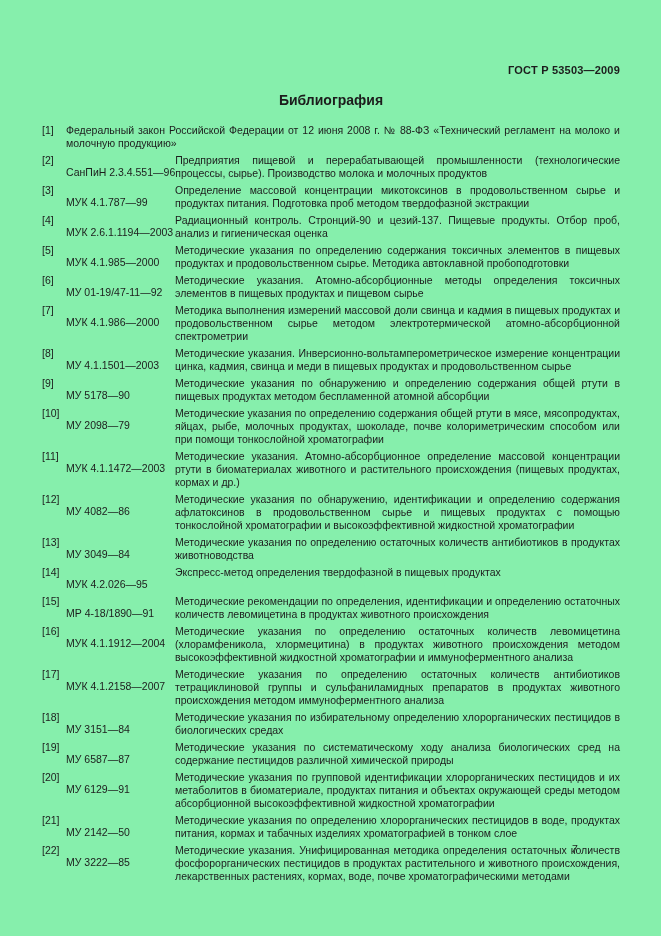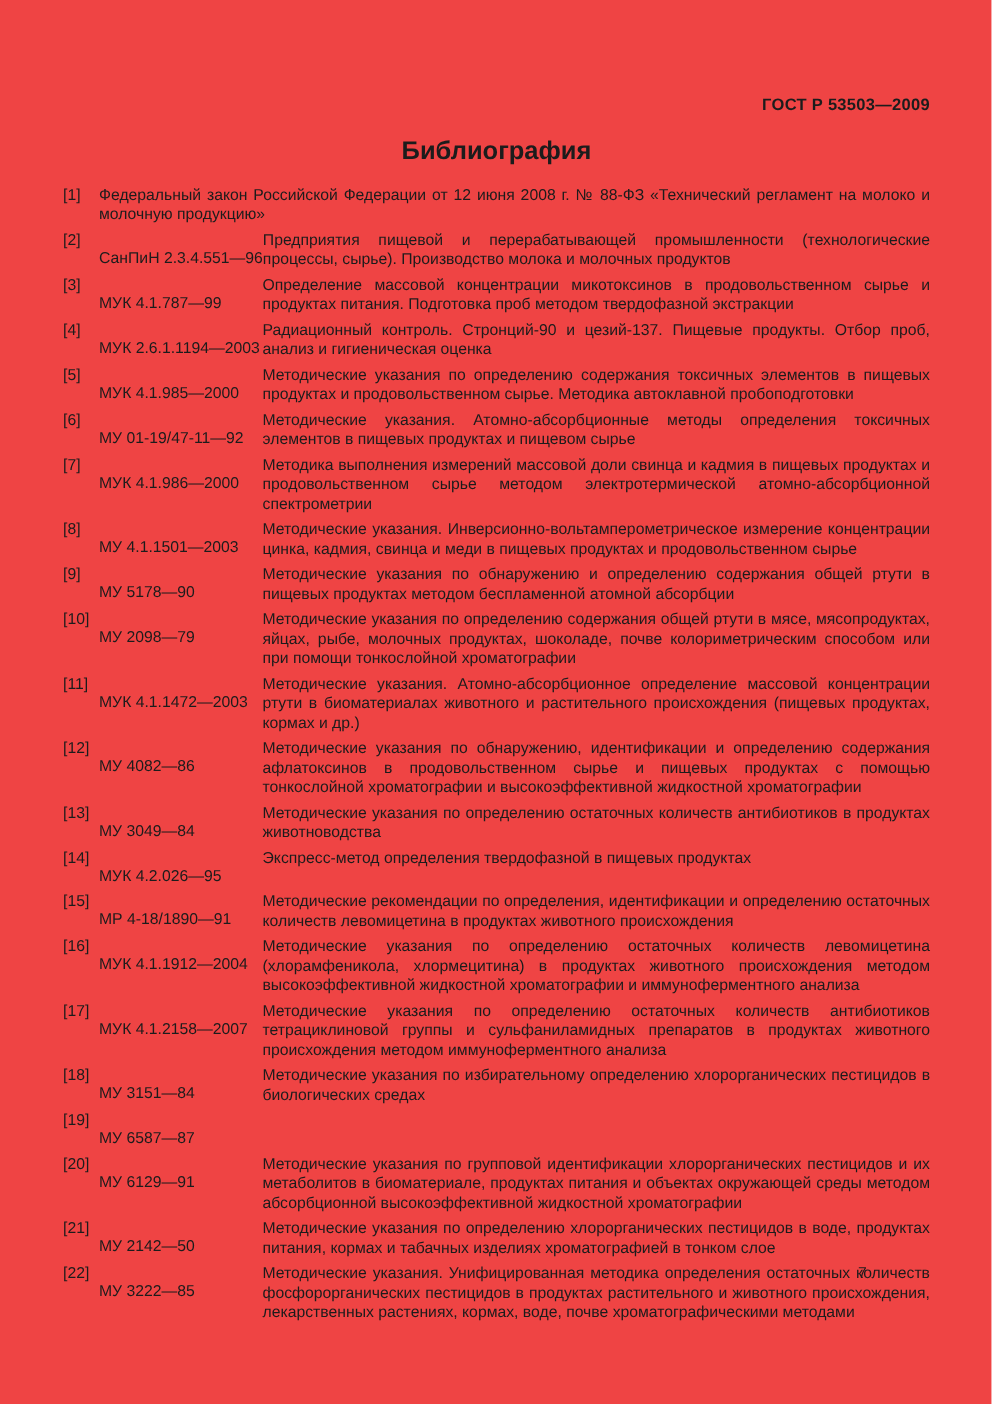--- a/index.html
+++ b/index.html
@@ -5,38 +5,38 @@
   html, body {
     margin: 0;
     padding: 0;
     background: #ffffff;
   }
   .page {
     position: relative;
     width: 661px;
     height: 936px;
     box-sizing: border-box;
-    background: #ef4444;
+    background: #86efac;
     color: #1c1c1c;
     font-family: "Liberation Sans", sans-serif;
     padding: 64px 41px 0 42px;
     overflow: hidden;
   }
   .doc-header {
     text-align: right;
     font-weight: 700;
     font-size: 11px;
     line-height: 13px;
     letter-spacing: 0.2px;
   }
   .doc-title {
     margin: 17px 0 17px 0;
     text-align: center;
     font-weight: 700;
-    font-size: 17px;
+    font-size: 14px;
     line-height: 13px;
   }
   .entries {
     width: 578px;
   }
   .entry {
     display: flex;
     align-items: flex-start;
     margin-bottom: 4px;
     font-size: 10.5px;
@@ -158,20 +158,21 @@
         <div class="desc">Методические указания по определению остаточных количеств антибиотиков тетрациклиновой группы и сульфаниламидных препаратов в продуктах животного происхождения методом иммуноферментного анализа</div>
       </div>
       <div class="entry">
         <span class="num">[18]</span>
         <span class="code">МУ 3151—84</span>
         <div class="desc">Методические указания по избирательному определению хлорорганических пестицидов в биологических средах</div>
       </div>
       <div class="entry">
         <span class="num">[19]</span>
         <span class="code">МУ 6587—87</span>
+        <div class="desc">Методические указания по систематическому ходу анализа биологических сред на содержание пестицидов различной химической природы</div>
       </div>
       <div class="entry">
         <span class="num">[20]</span>
         <span class="code">МУ 6129—91</span>
         <div class="desc">Методические указания по групповой идентификации хлорорганических пестицидов и их метаболитов в биоматериале, продуктах питания и объектах окружающей среды методом абсорбционной высокоэффективной жидкостной хроматографии</div>
       </div>
       <div class="entry">
         <span class="num">[21]</span>
         <span class="code">МУ 2142—50</span>
         <div class="desc">Методические указания по определению хлорорганических пестицидов в воде, продуктах питания, кормах и табачных изделиях хроматографией в тонком слое</div>

